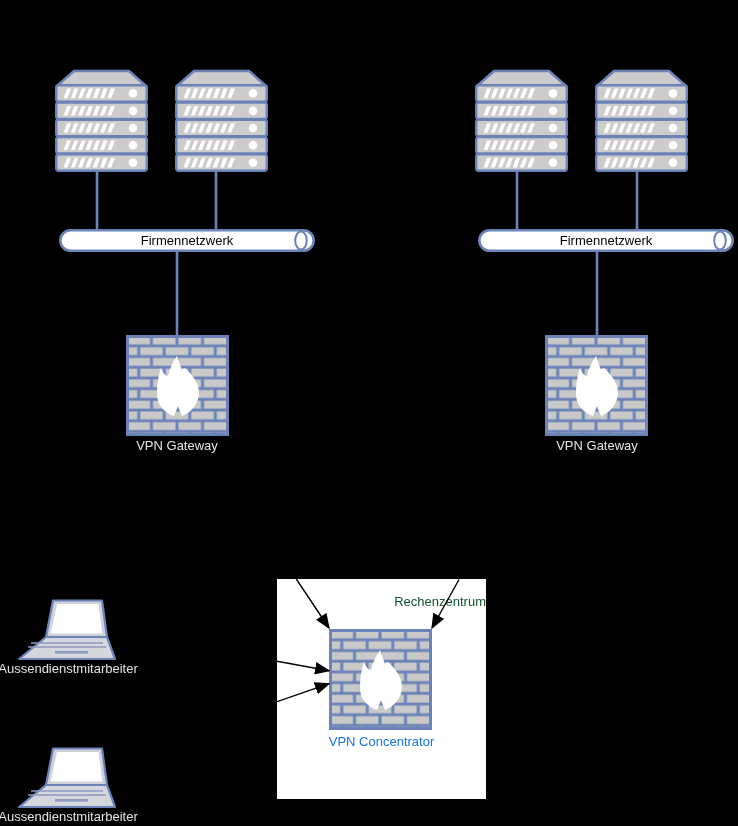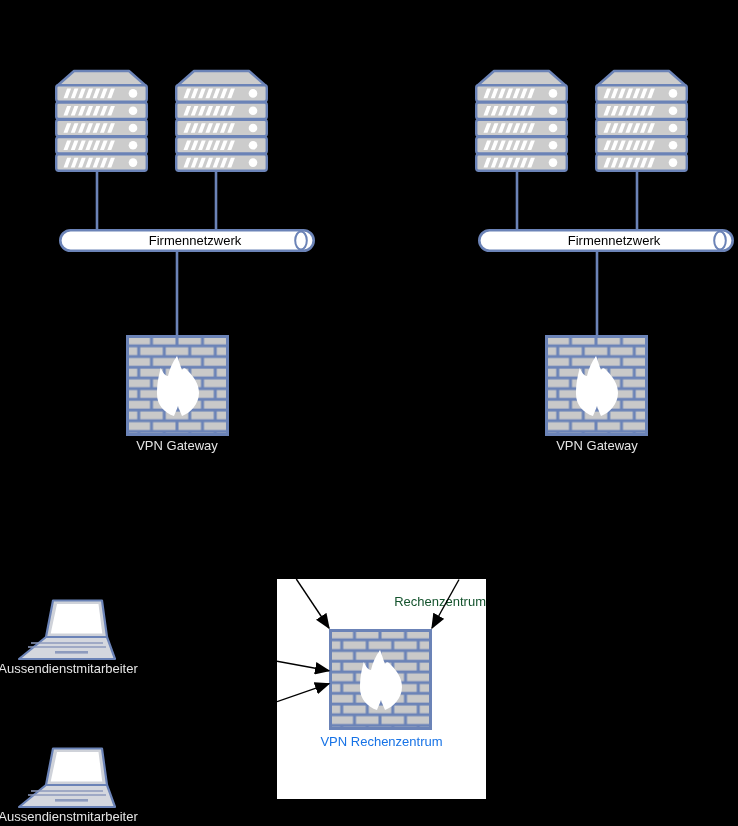--- a/index.html
+++ b/index.html
@@ -9,21 +9,21 @@
   }
   .abs{position:absolute;}
   .node-label{
     position:absolute;text-align:center;font-size:13px;line-height:15px;
     white-space:nowrap;color:#e5e5e5;
   }
   .bus{
     position:absolute;width:256px;height:23px;
   }
   .bus .bus-label{
-    position:absolute;left:8px;top:0;width:100%;height:100%;
+    position:absolute;left:0;top:0;width:100%;height:100%;
     display:flex;align-items:center;justify-content:center;
     font-size:13px;color:#000;
   }
   .dc-box{
     position:absolute;left:277px;top:579px;width:209px;height:220px;
     background:#fff;overflow:hidden;
   }
   .dc-title{
     position:absolute;left:0;top:15px;width:100%;text-align:right;
     font-size:13px;color:#14532d;
@@ -159,21 +159,21 @@
   <svg class="abs" style="left:545px;top:335px" width="103" height="101">
       <use href="#sym-firewall"></use>
     </svg>
   <div class="node-label" style="left:517px;top:438px;width:160px">VPN Gateway</div>
 
   <div class="dc-box">
     <div class="dc-title">Rechenzentrum</div>
     <svg class="dc-fw" width="103" height="101">
         <use href="#sym-firewall"></use>
       </svg>
-    <div class="dc-fw-label">VPN Rechenzentrum</div>
+    <div class="dc-fw-label">VPN Concentrator</div>
     <svg class="abs" style="left:0;top:0" width="209" height="220">
       <g stroke="#000" stroke-width="1.4" fill="none">
         <line x1="19.3" y1="0" x2="52" y2="49" marker-end="url(#arrowhead)"></line>
         <line x1="182" y1="0.5" x2="155" y2="49" marker-end="url(#arrowhead)"></line>
         <line x1="0" y1="82.3" x2="52" y2="91.7" marker-end="url(#arrowhead)"></line>
         <line x1="0" y1="122.7" x2="52" y2="104.7" marker-end="url(#arrowhead)"></line>
       </g>
     </svg>
   </div>
 

